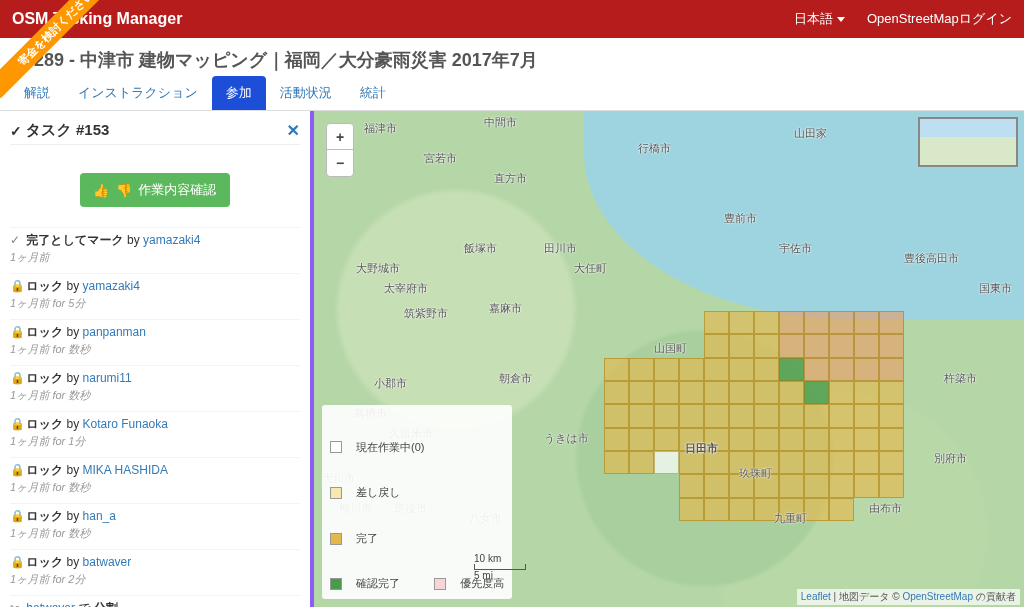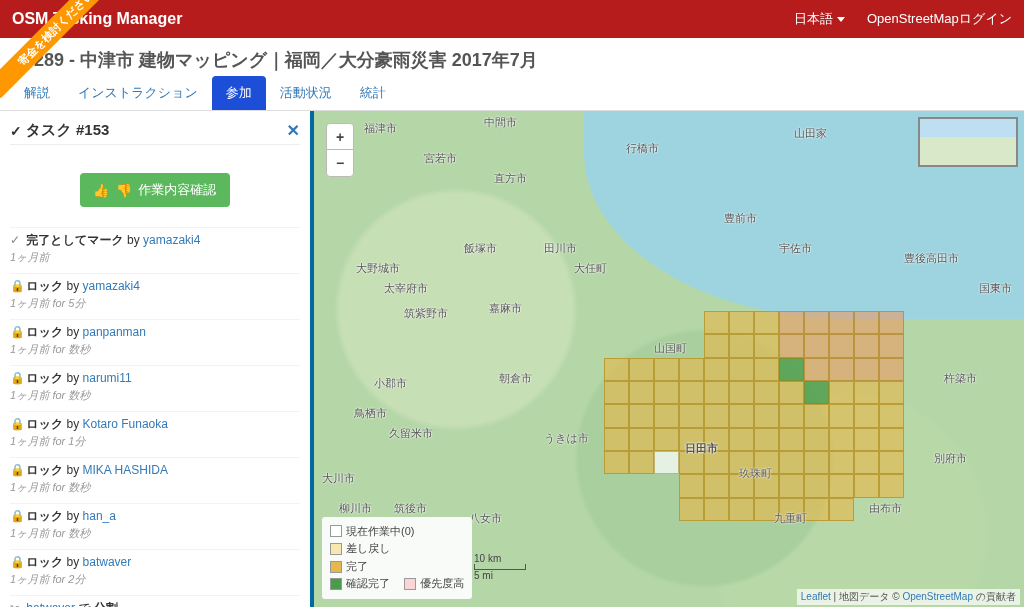--- a/index.html
+++ b/index.html
@@ -7,21 +7,21 @@
   a { color: #337ab7; text-decoration: none; }
   .navbar { background: #b71c1c; height: 38px; display: flex; align-items: center; padding: 0 12px; color: #fff; }
   .navbar .brand { font-weight: bold; font-size: 16px; flex: 1; }
   .navbar .navlink { color: #fff; margin-left: 22px; font-size: 13px; cursor: pointer; display: flex; align-items: center; gap: 4px; }
   .ribbon { position: absolute; top: 14px; left: -34px; background: #ff9800; color: #fff; padding: 3px 38px; transform: rotate(-45deg); font-size: 11px; font-weight: bold; z-index: 50; }
   .title-row { padding: 10px 14px 4px; font-size: 18px; font-weight: bold; color: #555; }
   .tabs { display: flex; border-bottom: 1px solid #ddd; padding-left: 10px; font-size: 13px; }
   .tab { padding: 8px 14px; color: #337ab7; cursor: pointer; }
   .tab.active { background: #1d4ed8; color: #fff; border-radius: 4px 4px 0 0; }
   .main { display: flex; height: calc(100% - 38px - 38px - 36px); }
-  .sidebar { width: 314px; border-right: 4px solid #0369a1; overflow-y: auto; padding: 6px 10px 24px; position: relative; }
+  .sidebar { width: 314px; border-right: 4px solid #8b5cf6; overflow-y: auto; padding: 6px 10px 24px; position: relative; }
   .task-head { display: flex; align-items: center; padding: 4px 0; border-bottom: 1px solid #eee; }
   .task-head .check::before { content: "✓"; font-weight: bold; margin-right: 4px; }
   .task-head h3 { font-size: 15px; flex: 1; }
   .task-head .close { color: #337ab7; font-weight: bold; cursor: pointer; font-size: 16px; }
   .center-btn-wrap { text-align: center; margin: 28px 0 20px; }
   .validate-btn { display: inline-flex; align-items: center; gap: 6px; background: #5cb85c; color: #fff; border: none; border-radius: 4px; padding: 8px 14px; font-size: 13px; cursor: pointer; }
   .hist { padding: 4px 0 8px; border-top: 1px solid #f3f3f3; }
   .hist .line1 { font-size: 12px; color: #333; }
   .hist .line1 .icon { display: inline-block; width: 13px; color: #888; }
   .hist .line2 { font-size: 11px; color: #999; font-style: italic; margin-top: 1px; }
@@ -34,21 +34,21 @@
     radial-gradient(circle at 55% 70%, #a8cf9d 0 24%, transparent 25%),
     radial-gradient(circle at 75% 85%, #b8d8a7 0 20%, transparent 21%); }
   .grid-patch { position: absolute; top: 200px; left: 290px; width: 300px; height: 210px; }
   .grid-patch .cell { position: absolute; border: 1px solid rgba(160,120,0,.5); }
   .city-label { position: absolute; font-size: 11px; color: #555; text-shadow: 0 0 2px #fff,0 0 2px #fff; white-space: nowrap; }
   .zoom-ctrl { position: absolute; top: 12px; left: 12px; background: #fff; border: 1px solid #bbb; border-radius: 4px; width: 28px; }
   .zoom-ctrl div { height: 26px; line-height: 26px; text-align: center; font-weight: bold; color: #444; cursor: pointer; }
   .zoom-ctrl div:first-child { border-bottom: 1px solid #bbb; }
   .overview { position: absolute; top: 6px; right: 6px; width: 100px; height: 50px; background: linear-gradient(#bddff1 40%, #d9e8c8 40%); border: 2px solid #888; }
   .legend { position: absolute; bottom: 8px; left: 8px; background: rgba(255,255,255,.9); padding: 6px 8px; font-size: 11px; color: #444; border-radius: 3px; line-height: 1.6; }
-  .legend .row { display: flex; align-items: center; gap: 4px; }
+  .legend .row { display: flex; align-items: center; gap: 14px; margin-top: 28px; }
   .legend .sw { width: 12px; height: 12px; border: 1px solid #999; }
   .scale { position: absolute; bottom: 26px; left: 160px; font-size: 10px; color: #444; }
   .scale .bar { width: 52px; height: 6px; border: 1px solid #555; border-top: none; }
   .attrib { position: absolute; bottom: 2px; right: 4px; font-size: 10px; color: #555; background: rgba(255,255,255,.7); padding: 1px 4px; }
   .caret-down { display:inline-block; width:0; height:0; border-left:4px solid transparent; border-right:4px solid transparent; border-top:5px solid #fff; }
 </style>
 </head>
 <body>
 
 <div class="ribbon">寄金を検討ください！</div>
@@ -222,21 +222,21 @@
         <div class="cell" style="left: 150px; top: 186.667px; width: 25px; height: 23.3333px; background: rgba(229, 184, 78, 0.65);"></div>
         <div class="cell" style="left: 175px; top: 186.667px; width: 25px; height: 23.3333px; background: rgba(229, 184, 78, 0.65);"></div>
         <div class="cell" style="left: 200px; top: 186.667px; width: 25px; height: 23.3333px; background: rgba(229, 184, 78, 0.65);"></div>
         <div class="cell" style="left: 225px; top: 186.667px; width: 25px; height: 23.3333px; background: rgba(229, 184, 78, 0.65);"></div>
       </div>
     <div id="city-labels">
         <div class="city-label" style="left: 50px; top: 10px;">福津市</div>
         <div class="city-label" style="left: 110px; top: 40px;">宮若市</div>
         <div class="city-label" style="left: 170px; top: 4px;">中間市</div>
         <div class="city-label" style="left: 180px; top: 60px;">直方市</div>
-        <div class="city-label" style="left: 312px; top: 30px; text-align: right;">行橋市</div>
+        <div class="city-label" style="left: 324px; top: 30px; text-align: right;">行橋市</div>
         <div class="city-label" style="left: 410px; top: 100px;">豊前市</div>
         <div class="city-label" style="left: 465px; top: 130px;">宇佐市</div>
         <div class="city-label" style="left: 590px; top: 140px;">豊後高田市</div>
         <div class="city-label" style="left: 630px; top: 260px;">杵築市</div>
         <div class="city-label" style="left: 620px; top: 340px;">別府市</div>
         <div class="city-label" style="left: 555px; top: 390px;">由布市</div>
         <div class="city-label" style="left: 460px; top: 400px; text-align: right;">九重町</div>
         <div class="city-label" style="left: 425px; top: 355px;">玖珠町</div>
         <div class="city-label" style="left: 371px; top: 330px; font-weight: bold;">日田市</div>
         <div class="city-label" style="left: 230px; top: 320px;">うきは市</div>

